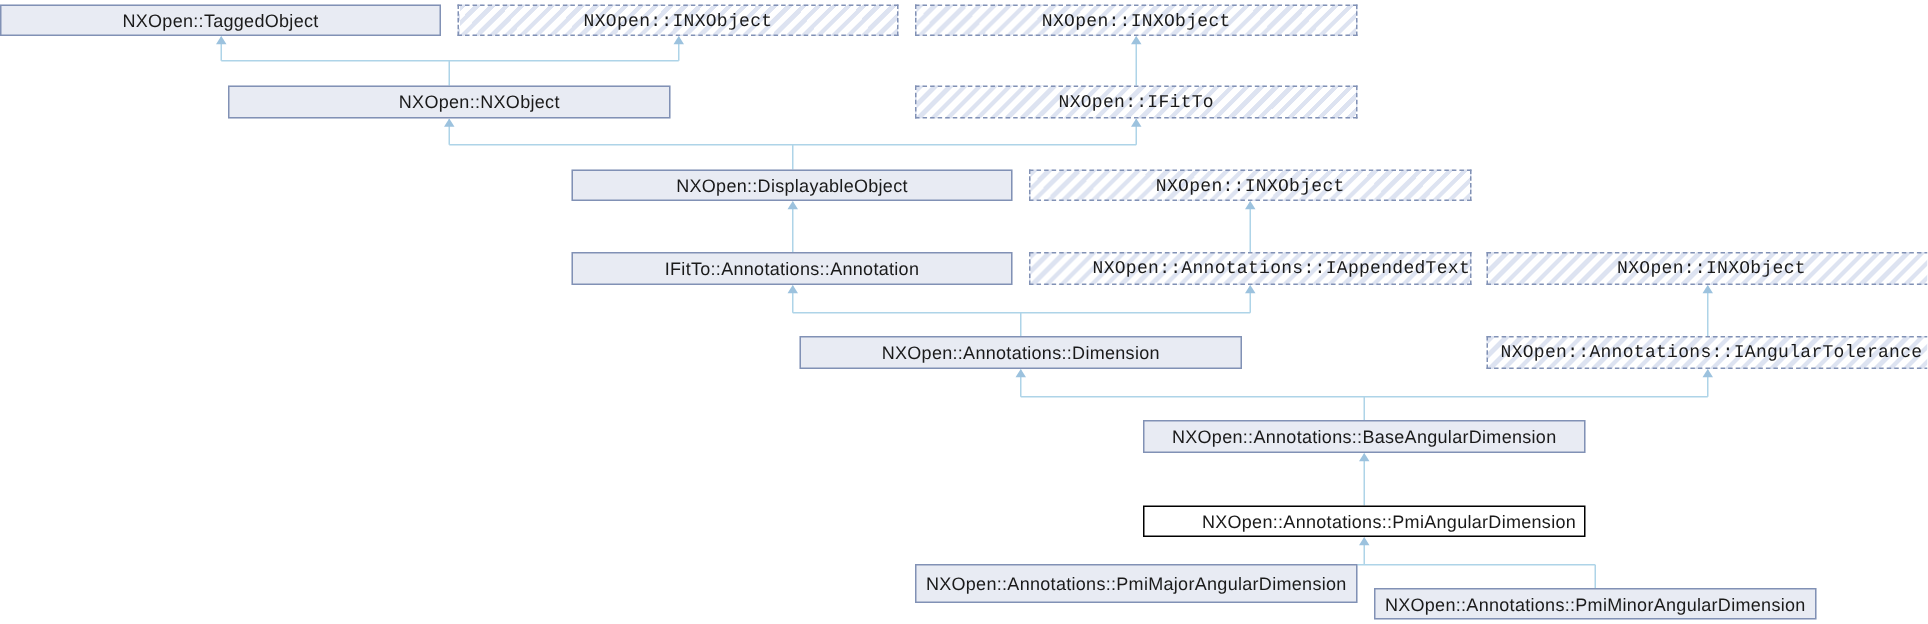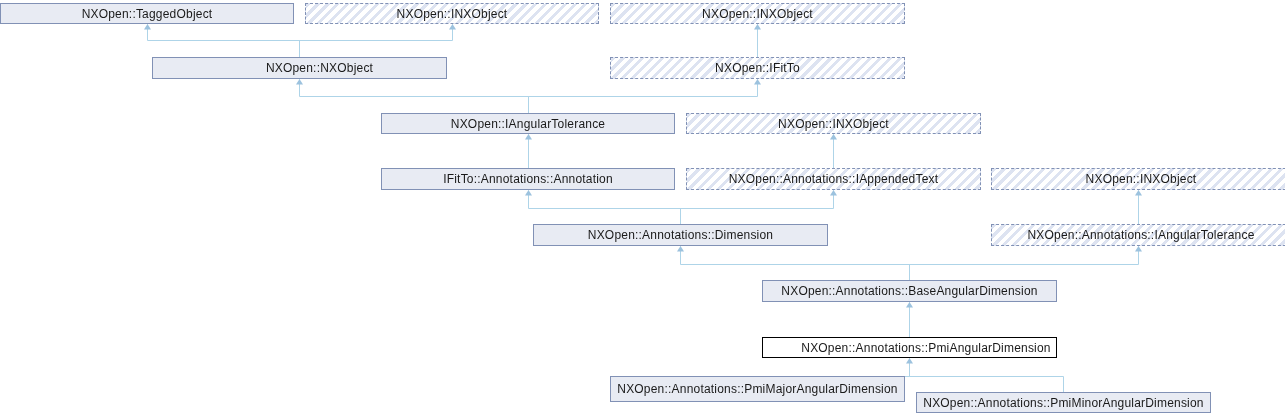--- a/index.html
+++ b/index.html
@@ -12,20 +12,21 @@
   .node {
     position:absolute; box-sizing:border-box;
     display:flex; align-items:center; justify-content:center;
     font-size:12px; color:#1a1a1a; white-space:nowrap;
     letter-spacing:0.2px;
   }
   .node.solid   { background:#e8ebf3; border:1px solid #8191b5;text-align:right; }
   .node.hatched {
     background:repeating-linear-gradient(135deg,#dde3f1 0 3px,#ffffff 3px 7px);
     border:1px dashed #8191b5;
+    font-family:Liberation Mono, monospace;
   }
   .node.focus   { background:#ffffff; border:1px solid #000000; }
   .node span { display:inline-block; }
 </style>
 </head>
 <body>
 
 <div id="canvas">
   <svg id="edges" width="1285" height="416">
       <line x1="147.5" y1="24.5" x2="147.5" y2="40.5" stroke="#aed4e8" stroke-width="1"></line>
@@ -78,29 +79,29 @@
       <div class="node hatched" style="left: 610px; top: 3px; width: 295px; height: 21px;">
         <span>NXOpen::INXObject</span>
       </div>
       <div class="node solid" style="left: 152px; top: 57px; width: 295px; height: 22px; padding-left: 40px;">
         <span>NXOpen::NXObject</span>
       </div>
       <div class="node hatched" style="left: 610px; top: 57px; width: 295px; height: 22px;">
         <span>NXOpen::IFitTo</span>
       </div>
       <div class="node solid" style="left: 381px; top: 113px; width: 294px; height: 21px;">
-        <span>NXOpen::IAngularTolerance</span>
+        <span>NXOpen::DisplayableObject</span>
       </div>
       <div class="node hatched" style="left: 686px; top: 113px; width: 295px; height: 21px;">
         <span>NXOpen::INXObject</span>
       </div>
       <div class="node solid" style="left: 381px; top: 168px; width: 294px; height: 22px;">
         <span>IFitTo::Annotations::Annotation</span>
       </div>
-      <div class="node hatched" style="left: 686px; top: 168px; width: 295px; height: 22px;">
+      <div class="node hatched" style="left: 686px; top: 168px; width: 295px; height: 22px; justify-content: flex-end;">
         <span>NXOpen::Annotations::IAppendedText</span>
       </div>
       <div class="node hatched" style="left: 991px; top: 168px; width: 300px; height: 22px;">
         <span>NXOpen::INXObject</span>
       </div>
       <div class="node solid" style="left: 533px; top: 224px; width: 295px; height: 22px;">
         <span>NXOpen::Annotations::Dimension</span>
       </div>
       <div class="node hatched" style="left: 991px; top: 224px; width: 300px; height: 22px;">
         <span>NXOpen::Annotations::IAngularTolerance</span>

